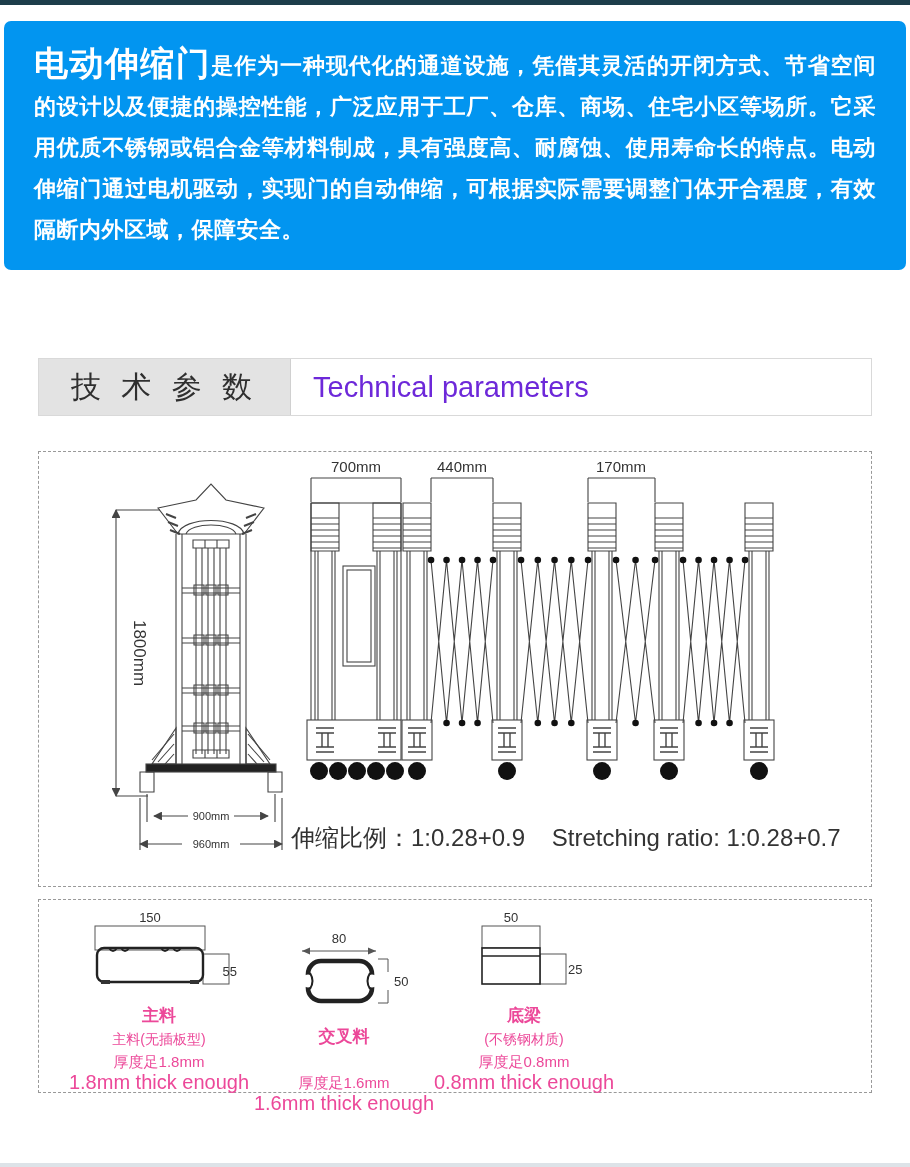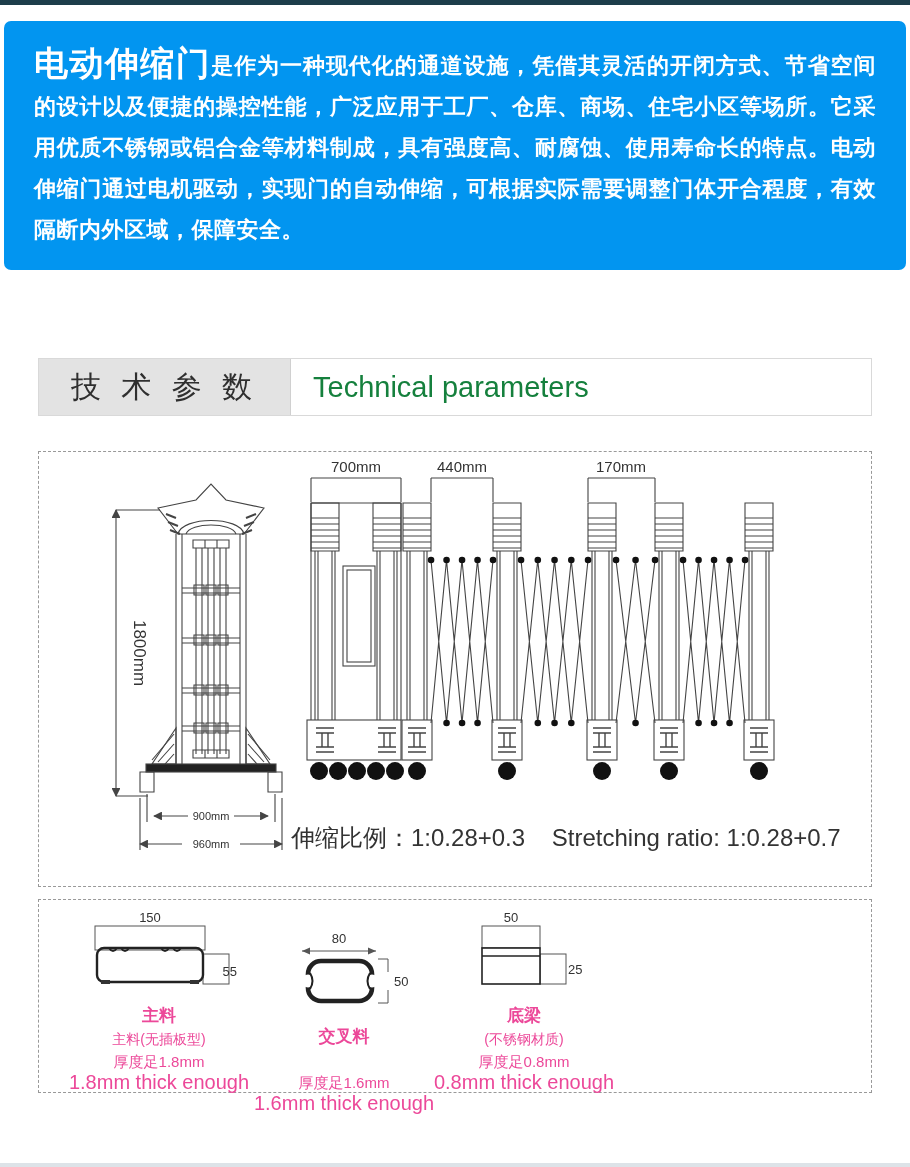--- a/index.html
+++ b/index.html
@@ -22,21 +22,21 @@
   .sec-header {
     margin:88px 38px 0 38px; height:58px; display:flex; align-items:stretch;
     border:1px solid #d9d9d9; background:#ffffff;
   }
   .sec-header .zh {
     width:252px; background:#e3e3e3; color:#2f2f2f; font-size:30px;
     display:flex; align-items:center; justify-content:center;
     border-right:1px solid #d0d0d0; letter-spacing:6px;
   }
   .sec-header .en {
-    flex:1; color:#15803d; font-size:29px; display:flex; align-items:center;
+    flex:1; color:#6d28d9; font-size:29px; display:flex; align-items:center;
     padding-left:22px;
   }
   
   .diagram-box {
     margin:35px 38px 0 38px; height:436px; border:1px dashed #999;
     position:relative; background:#fff;
   }
   .svg-post { position:absolute; left:57px; top:16px; }
   .svg-gate { position:absolute; left:258px; top:6px; }
   .ratio-line {
@@ -178,21 +178,21 @@
         <circle cx="305" cy="313" r="9"></circle>
         <circle cx="372" cy="313" r="9"></circle>
         <circle cx="462" cy="313" r="9"></circle>
     </g>
     <text x="59" y="14" text-anchor="middle" font-size="15">700mm</text>
     <text x="165" y="14" text-anchor="middle" font-size="15">440mm</text>
     <text x="324" y="14" text-anchor="middle" font-size="15">170mm</text>
   </svg>
 
   <div class="ratio-line">
-    <span class="zh">伸缩比例：1:0.28+0.3</span>
+    <span class="zh">伸缩比例：1:0.28+0.9</span>
     <span class="en">Stretching ratio: 1:0.28+0.7</span>
   </div>
 </div>
 
 <div class="profiles-box">
 
   <div class="profile-col col-1">
     <svg width="160" height="92" viewBox="0 0 160 92">
       <g fill="none" stroke="#555" stroke-width="1">
         <rect x="16" y="16" width="110" height="24"></rect>

